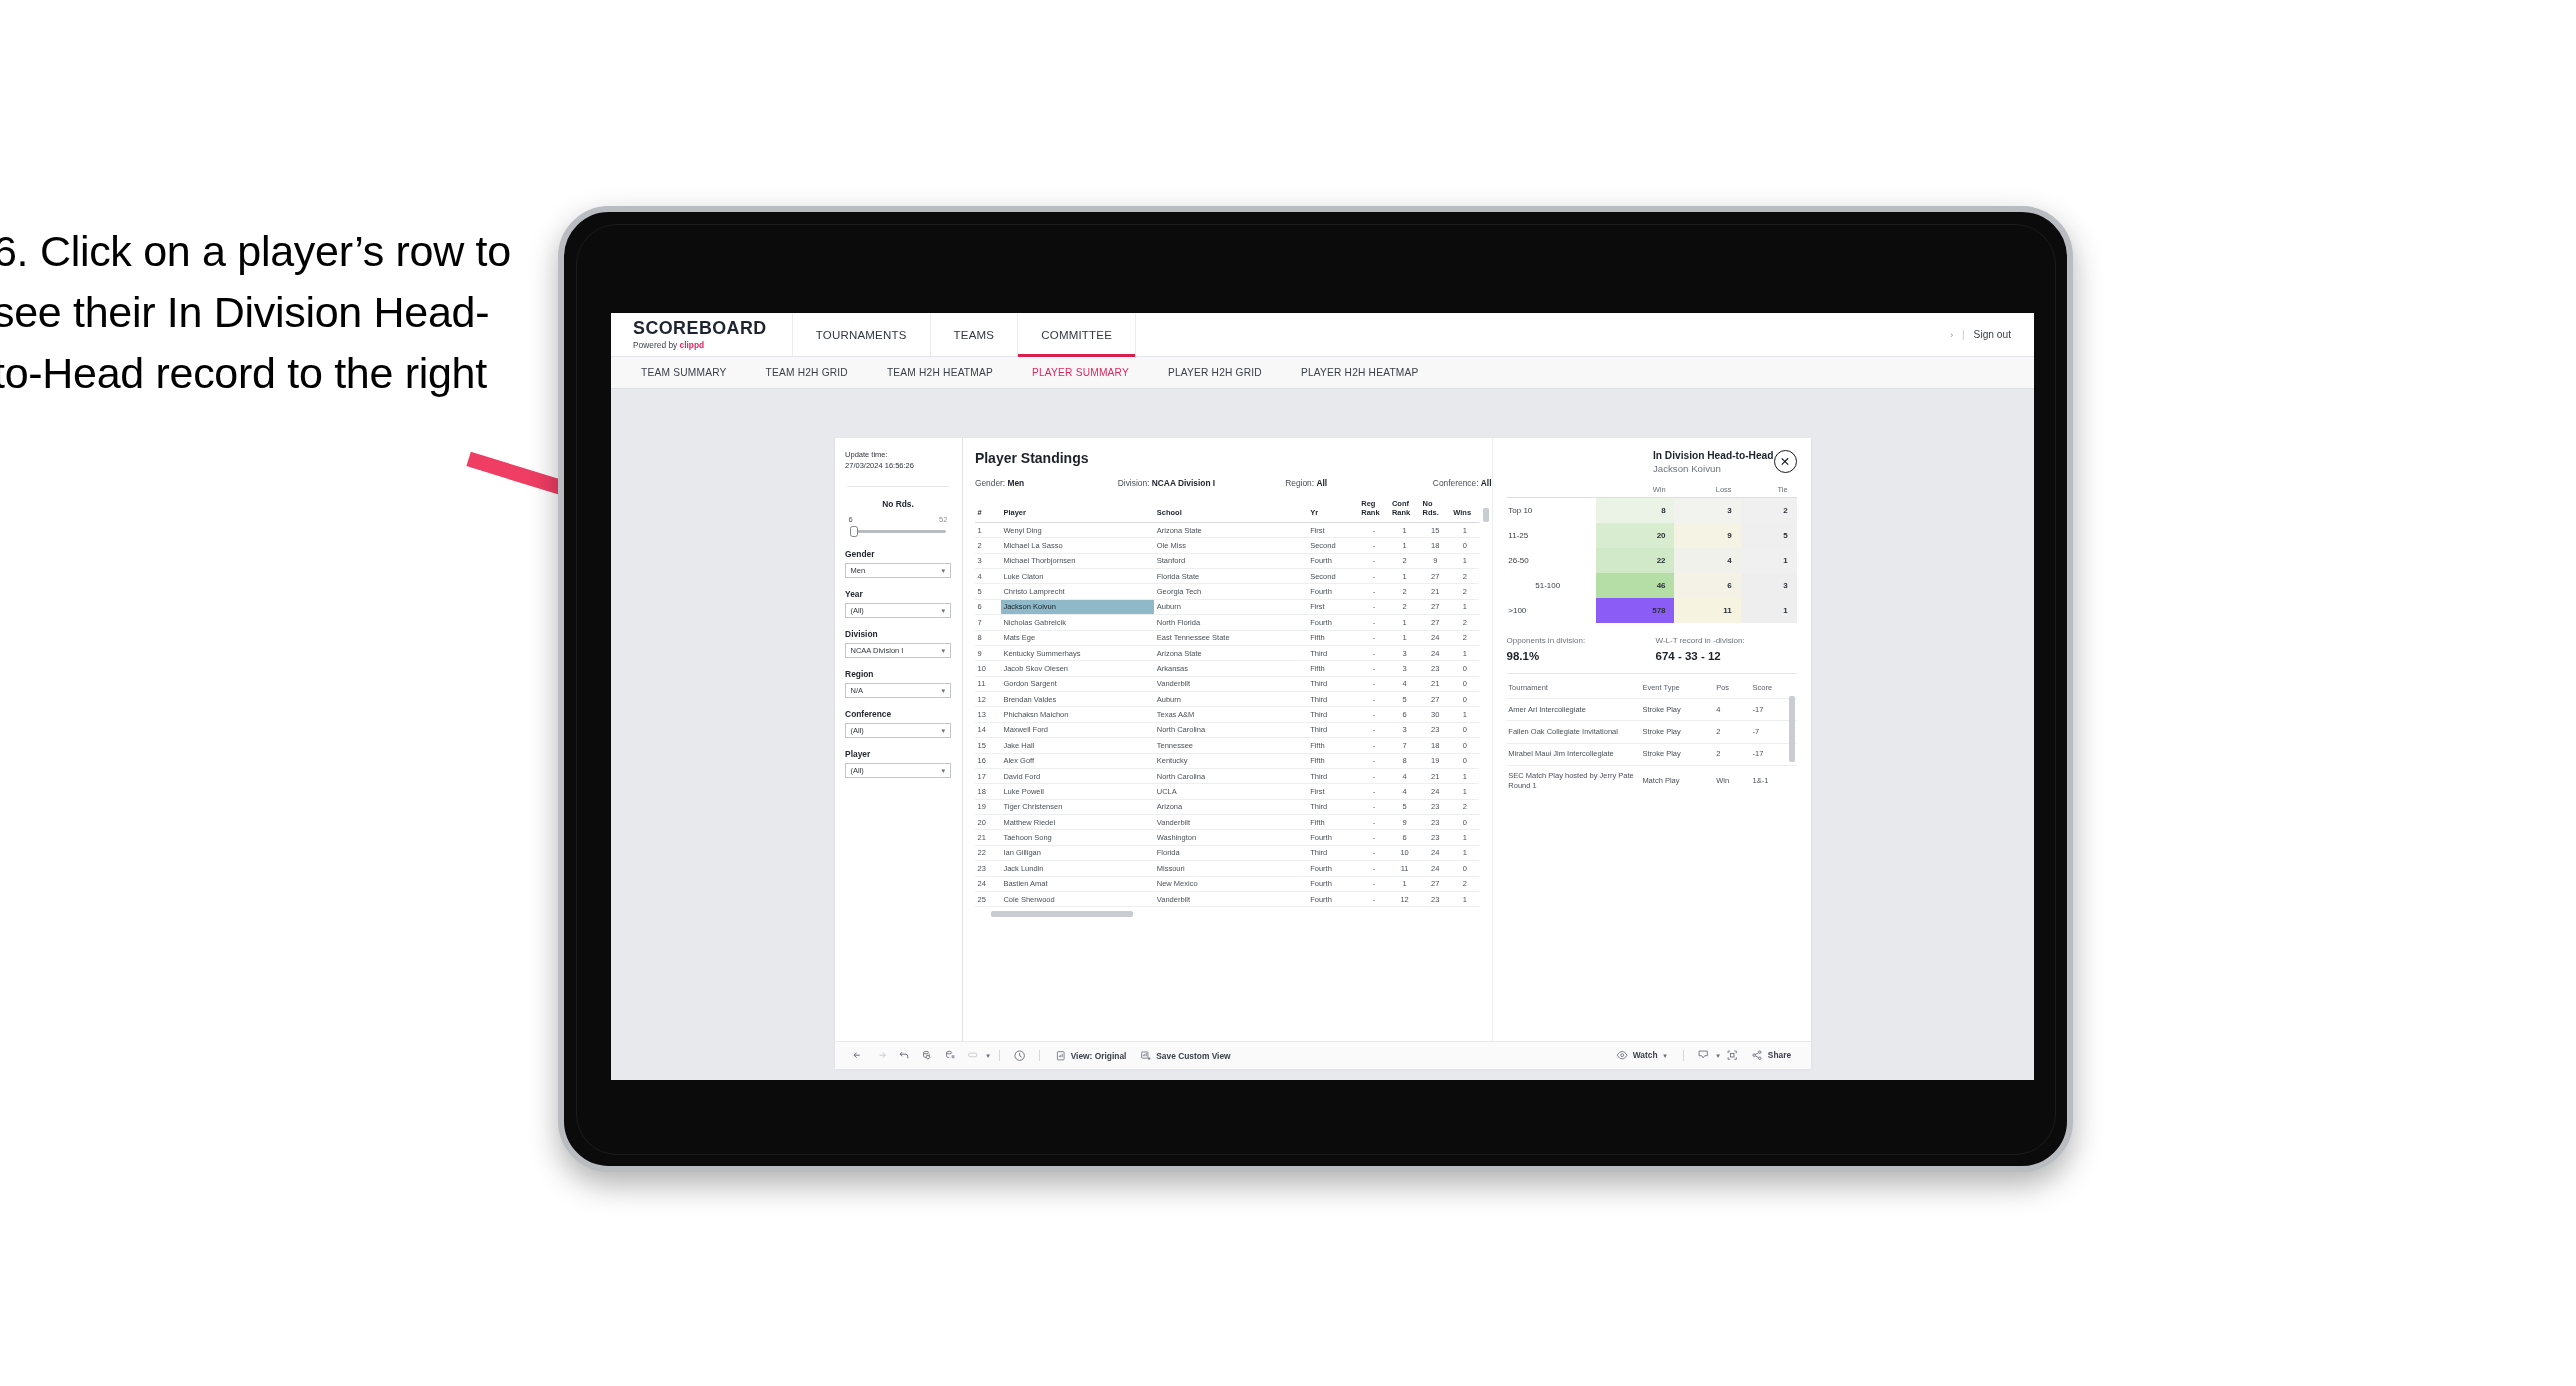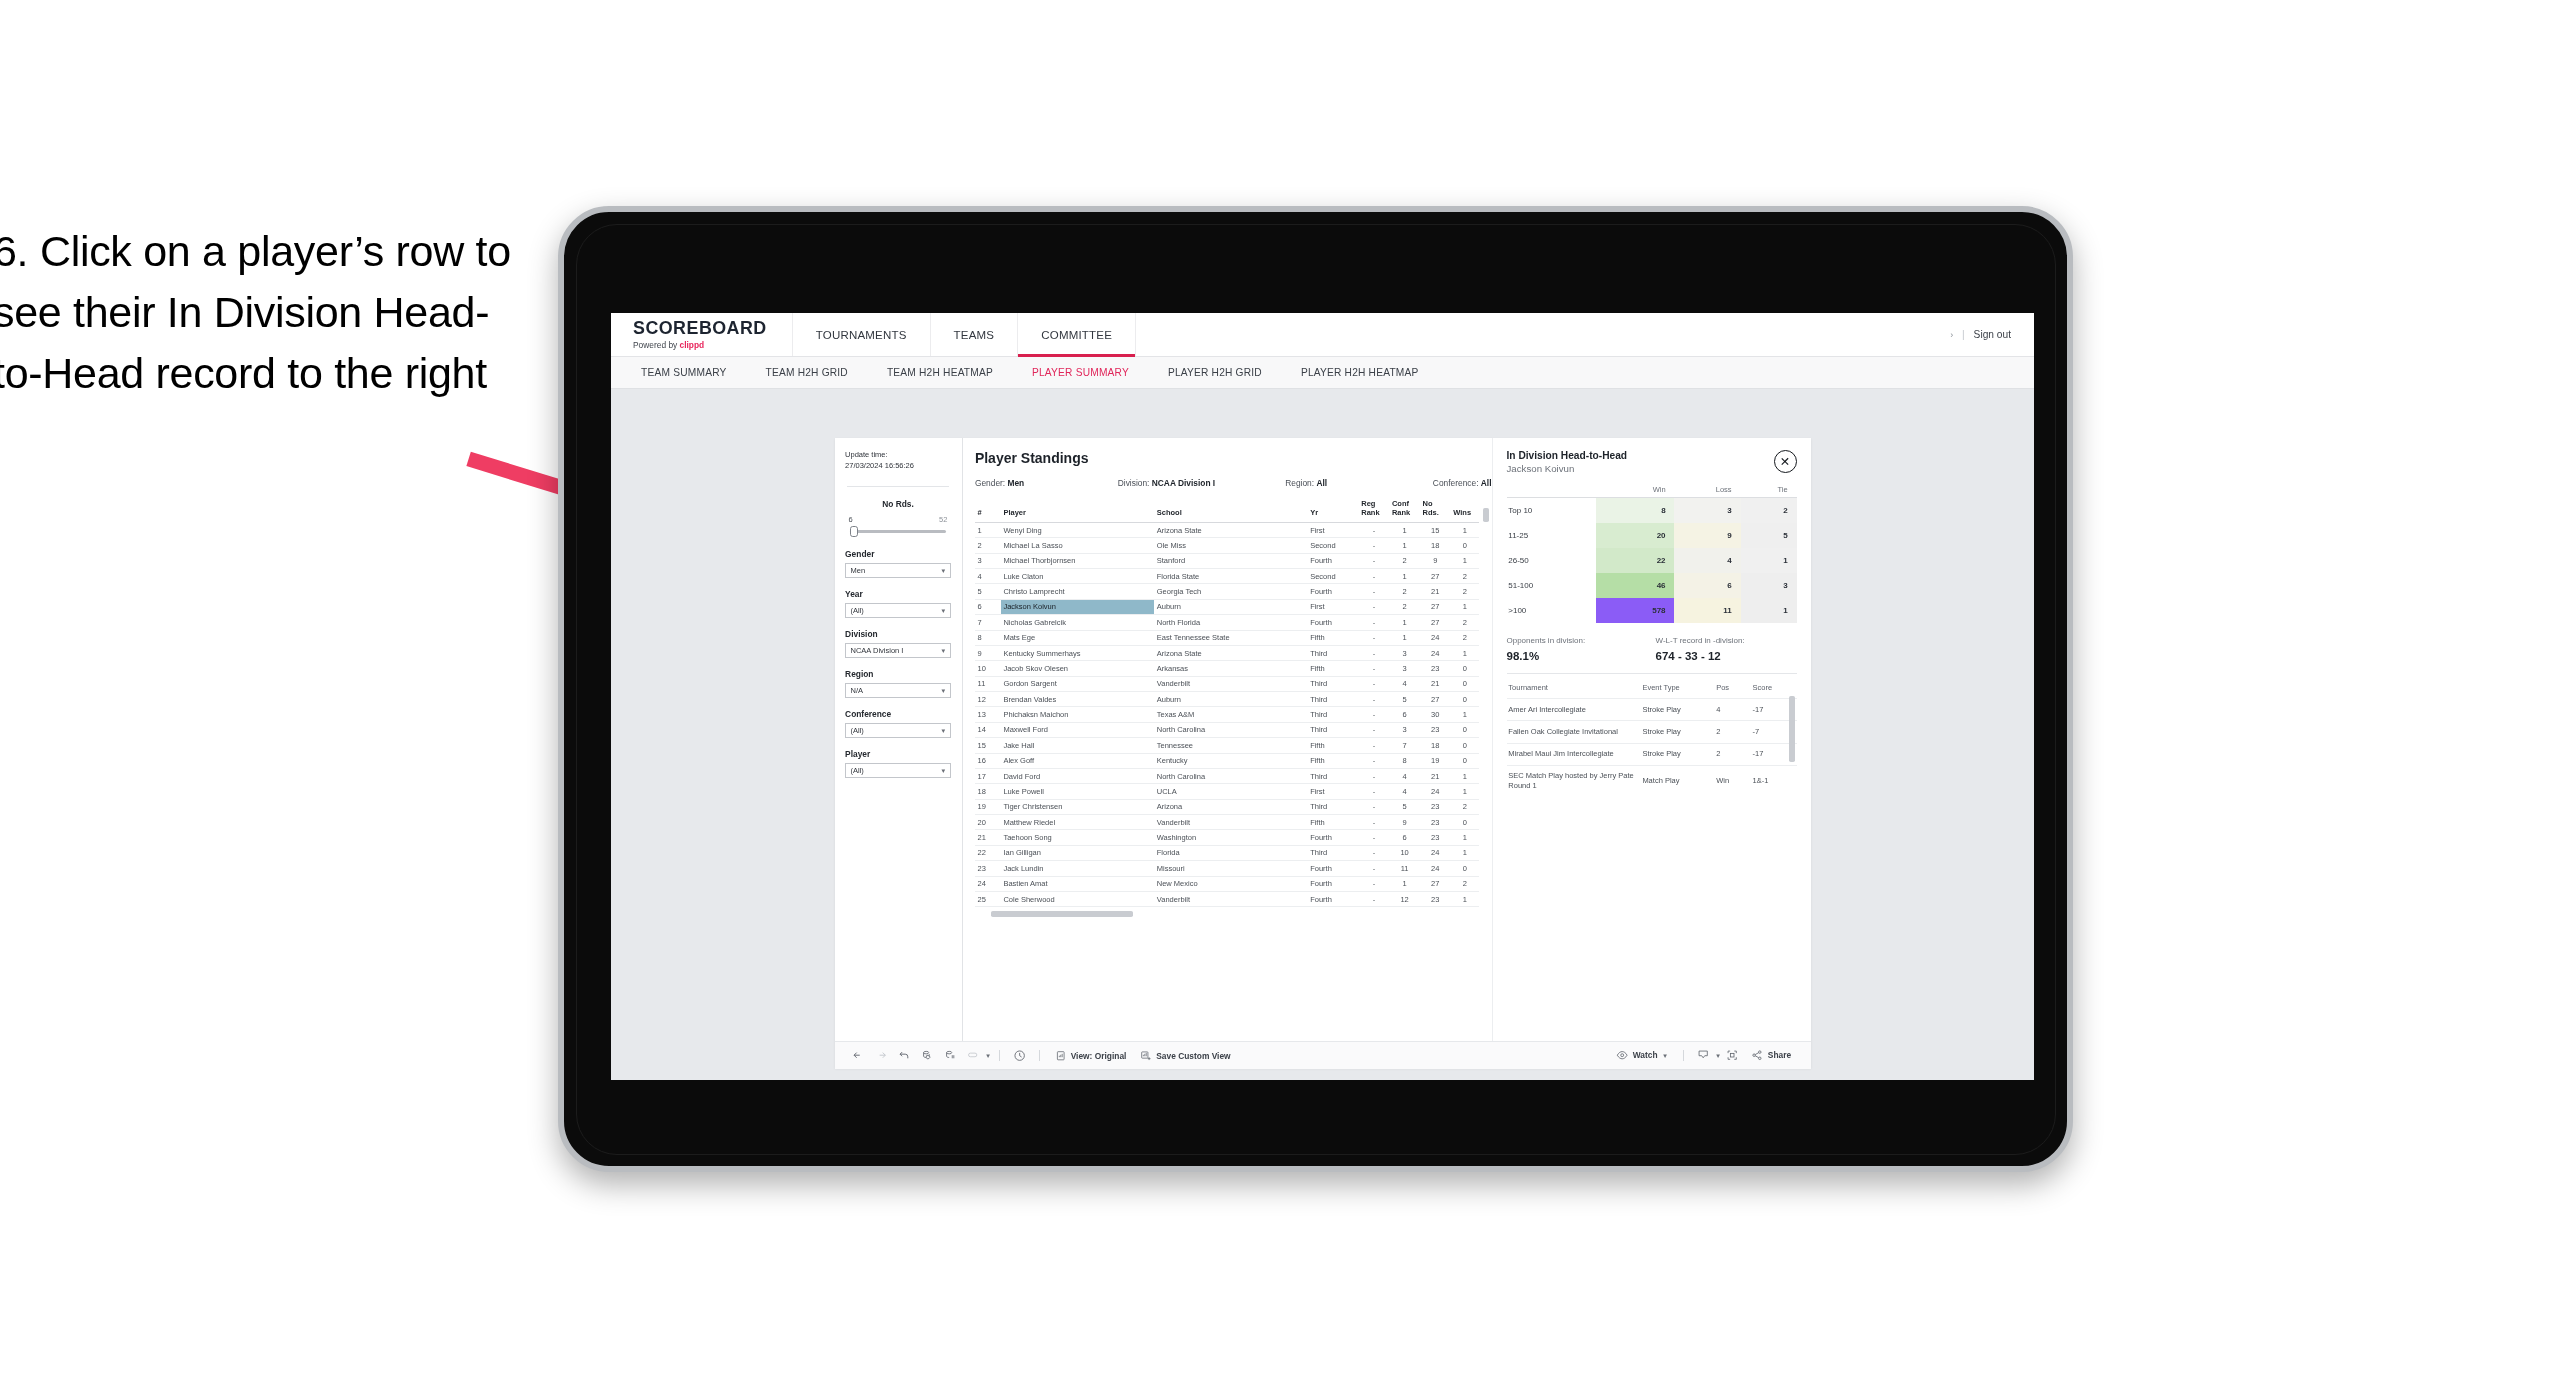--- a/index.html
+++ b/index.html
@@ -197,21 +197,21 @@
     width: 142px; margin: 3.5px 0 0 16px;
   }
 
   
   .h2h {
     width: 319px; flex: 0 0 319px;
     padding: 12.4px 14px 0 14px;
     border-left: 0.9px solid #eceef0;
     display: flex; flex-direction: column; min-height: 0;
   }
-  .h2h-head { display: flex; justify-content: space-between; align-items: flex-start; }
+  .h2h-head { display: flex; justify-content: flex-end; align-items: flex-start; }
   .h2h-title { font-size: 10.2px; font-weight: 700; color: #1d2229; }
   .h2h-sub { font-size: 9.7px; color: #6d727a; margin-top: 1.8px; }
   .close-btn {
     width: 23px; height: 23px; border-radius: 50%;
     border: 1.8px solid #14181d; display: flex; align-items: center;
     justify-content: center; font-size: 12.4px; color: #14181d;
     cursor: pointer; flex: 0 0 23px; line-height: 1;
   }
   table.mat { width: 100%; border-collapse: collapse; margin-top: 10.6px; }
   table.mat th {
@@ -697,21 +697,21 @@
                         <td style="background: rgb(245, 243, 228);">9</td>
                         <td style="background: rgb(239, 239, 239);">5</td>
                       </tr>
                       <tr>
                         <td class="lbl" style="background: rgb(255, 255, 255);">26-50</td>
                         <td style="background: rgb(210, 233, 201);">22</td>
                         <td style="background: rgb(241, 241, 236);">4</td>
                         <td style="background: rgb(240, 240, 240);">1</td>
                       </tr>
                       <tr>
-                        <td class="lbl" style="background: rgb(255, 255, 255);">51-100</td>
+                        <td class="lbl" style="background: rgb(255, 255, 255); text-align: center;">51-100</td>
                         <td style="background: rgb(181, 222, 166);">46</td>
                         <td style="background: rgb(244, 242, 230);">6</td>
                         <td style="background: rgb(238, 238, 238);">3</td>
                       </tr>
                       <tr>
                         <td class="lbl" style="background: rgb(255, 255, 255);">&gt;100</td>
                         <td style="background: #8b5cf6;">578</td>
                         <td style="background: rgb(246, 243, 224);">11</td>
                         <td style="background: rgb(238, 238, 238);">1</td>
                       </tr>

